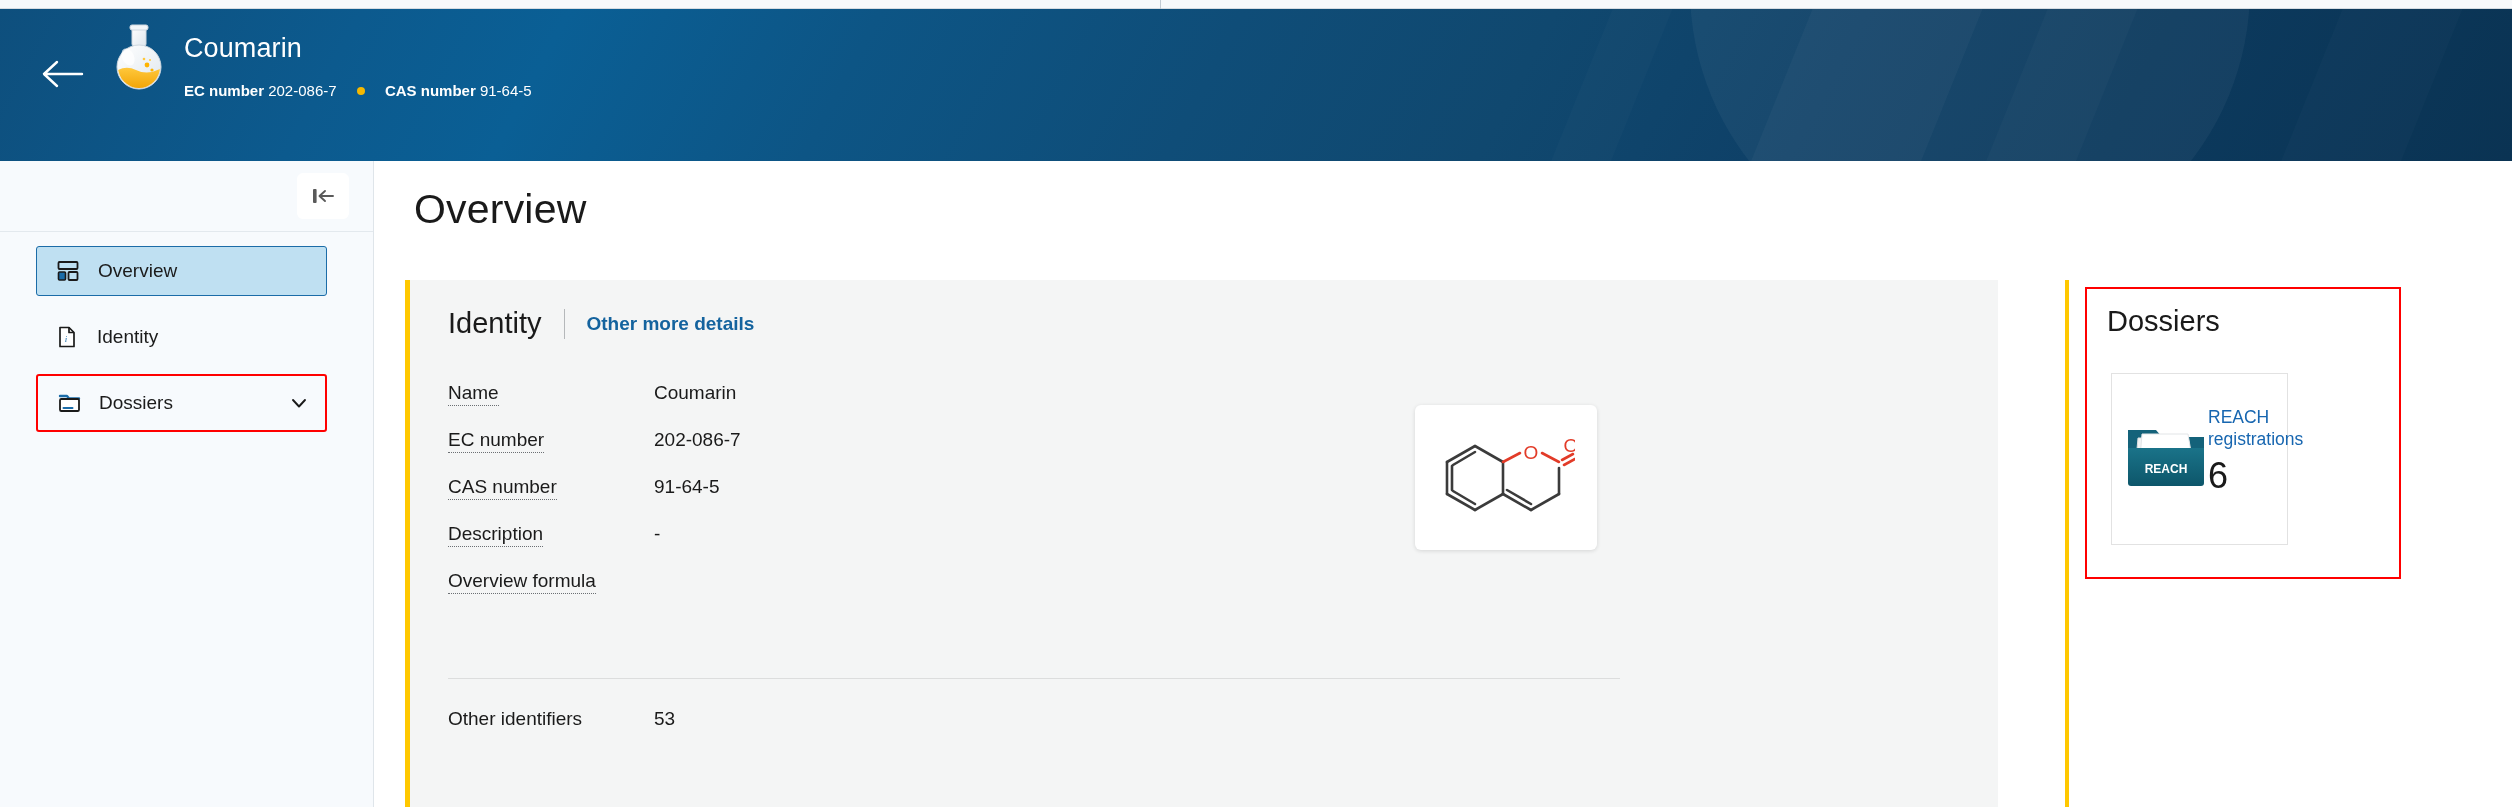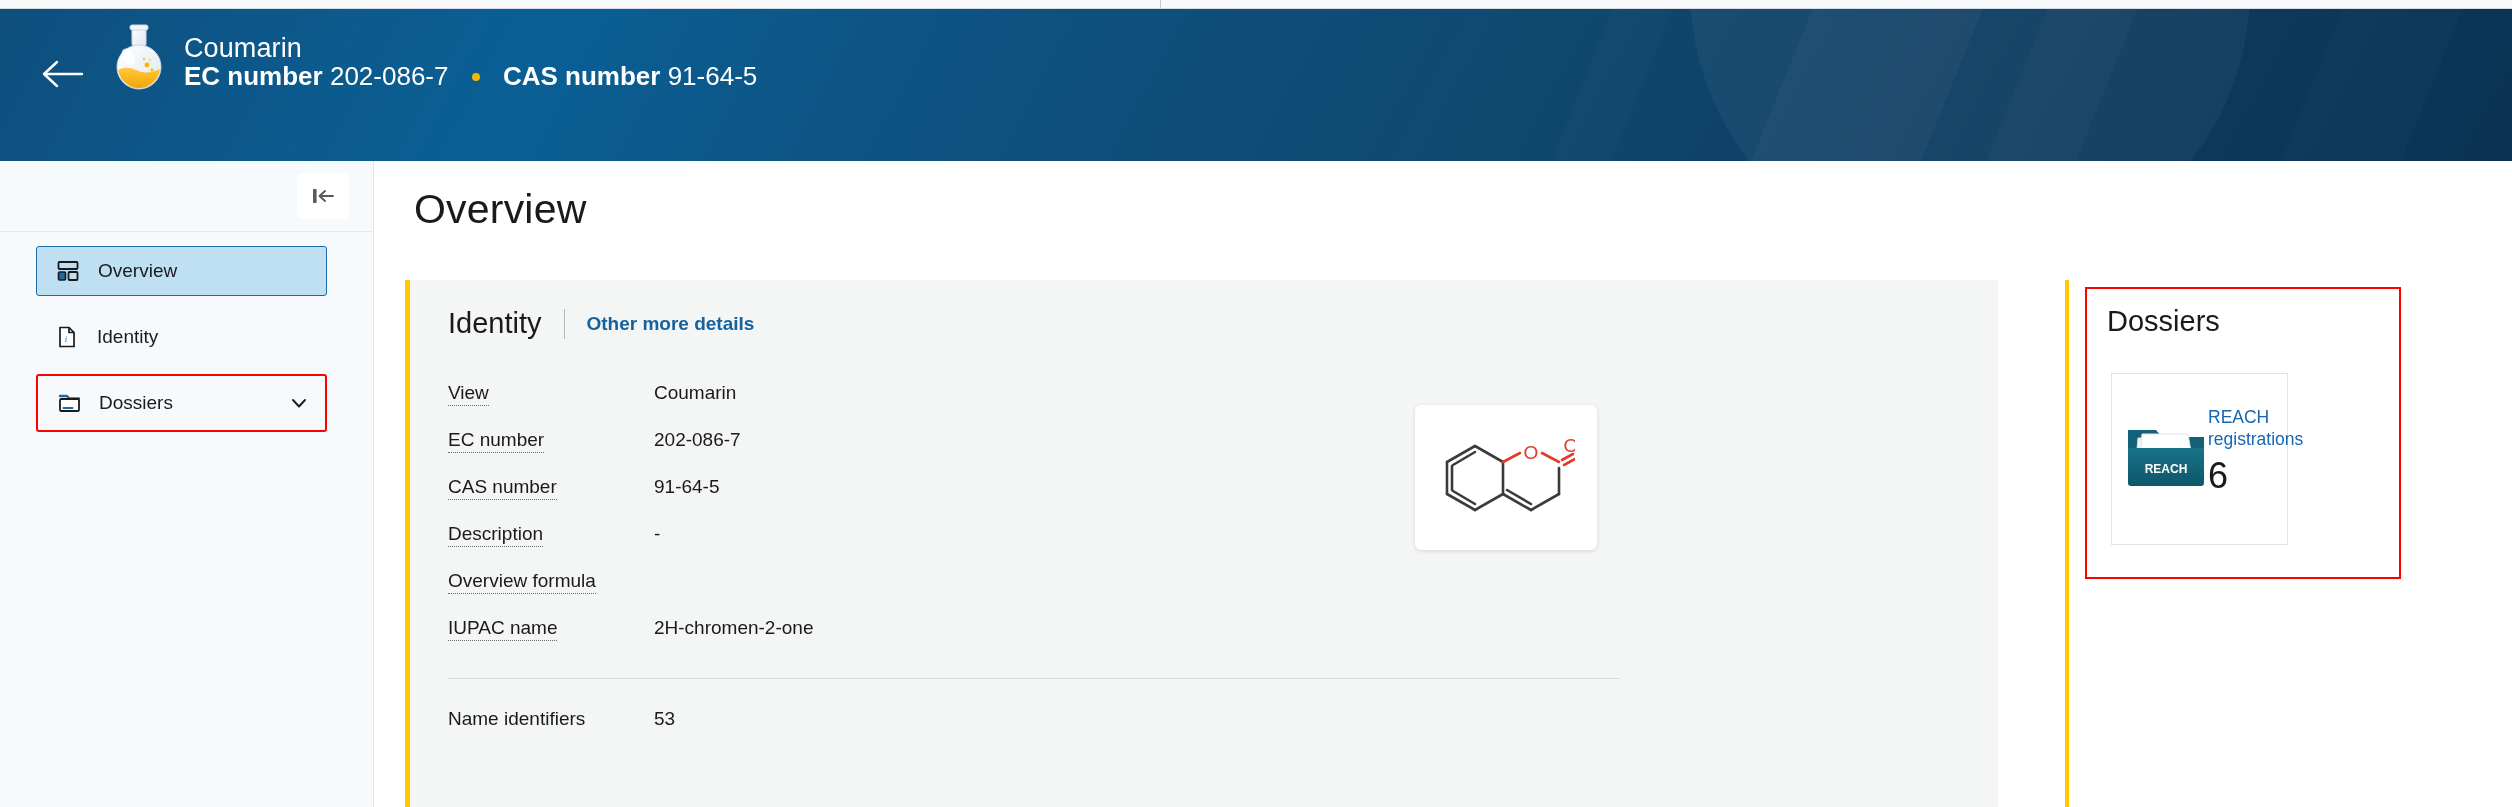--- a/index.html
+++ b/index.html
@@ -82,21 +82,22 @@
 
   .hdr-text { position: absolute; left: 184px; top: 22px; }
   .hdr-title {
     font-size: 27px;
     color: #ffffff;
     font-weight: 400;
     line-height: 34px;
     letter-spacing: .1px;
   }
   .hdr-sub {
-    font-size: 26px;
+    margin-top: 14px;
+    font-size: 15px;
     color: #ffffff;
     line-height: 23px;
     white-space: nowrap;
   }
   .hdr-sub b { font-weight: 700; }
   .hdr-sub .val { font-weight: 400; }
   .dot-sep {
     display: inline-block;
     width: 8px; height: 8px;
     border-radius: 50%;
@@ -453,21 +454,21 @@
 
       <div class="card-head">
         <h2>Identity</h2>
         <span class="vbar"></span>
         <span class="link-blue">Other more details</span>
       </div>
 
       <div class="kv-list">
 
         <div class="kv-row">
-          <span class="kv-keywrap"><span class="kv-key">View</span></span>
+          <span class="kv-keywrap"><span class="kv-key">Name</span></span>
           <span class="kv-val">Coumarin</span>
         </div>
 
         <div class="kv-row">
           <span class="kv-keywrap"><span class="kv-key">EC number</span></span>
           <span class="kv-val">202-086-7</span>
         </div>
 
         <div class="kv-row">
           <span class="kv-keywrap"><span class="kv-key">CAS number</span></span>
@@ -476,31 +477,27 @@
 
         <div class="kv-row">
           <span class="kv-keywrap"><span class="kv-key">Description</span></span>
           <span class="kv-val">-</span>
         </div>
 
         <div class="kv-row">
           <span class="kv-keywrap"><span class="kv-key">Overview formula</span></span>
         </div>
 
-        <div class="kv-row">
-          <span class="kv-keywrap"><span class="kv-key">IUPAC name</span></span>
-          <span class="kv-val">2H-chromen-2-one</span>
-        </div>
 
       </div>
 
       <div class="kv-divider"></div>
 
       <div class="kv-bottom">
-        <span class="kv-keywrap">Name identifiers</span>
+        <span class="kv-keywrap">Other identifiers</span>
         <span class="kv-val">53</span>
       </div>
 
       <div class="struct-box">
         <span>
         <svg width="138" height="96" viewBox="0 0 138 96">
           <g fill="none" stroke="#3b3b3b" stroke-width="2.6" stroke-linecap="round">
 
             <path d="M10 34 L10 66"></path>
             <path d="M15 38 L15 62"></path>

